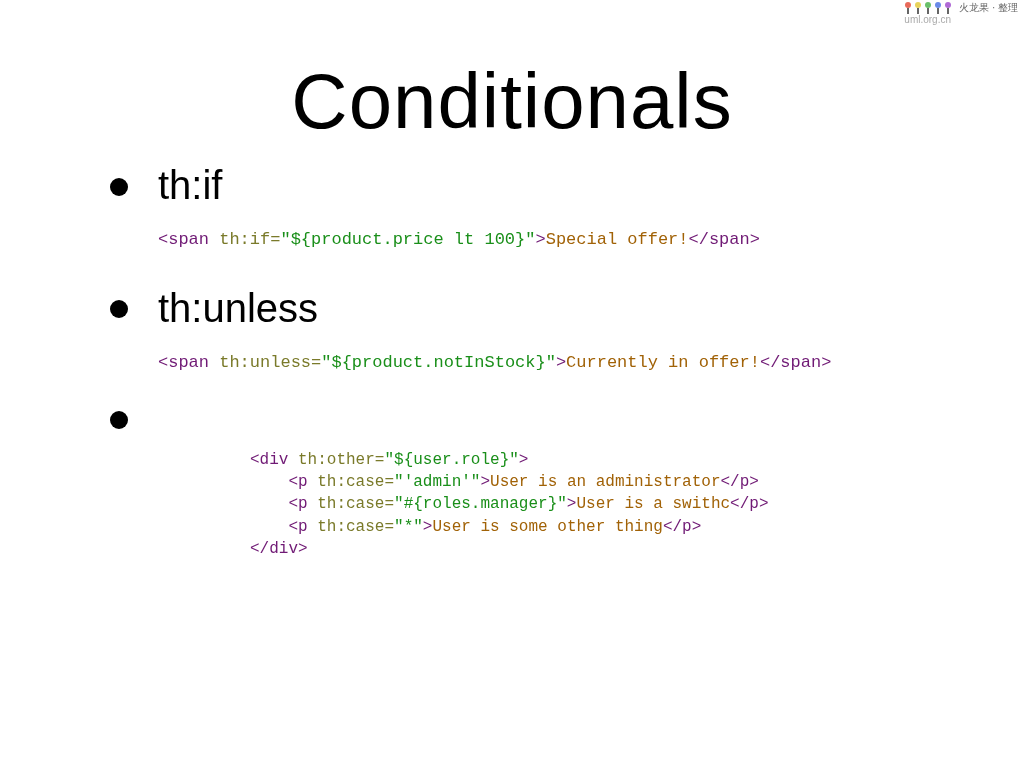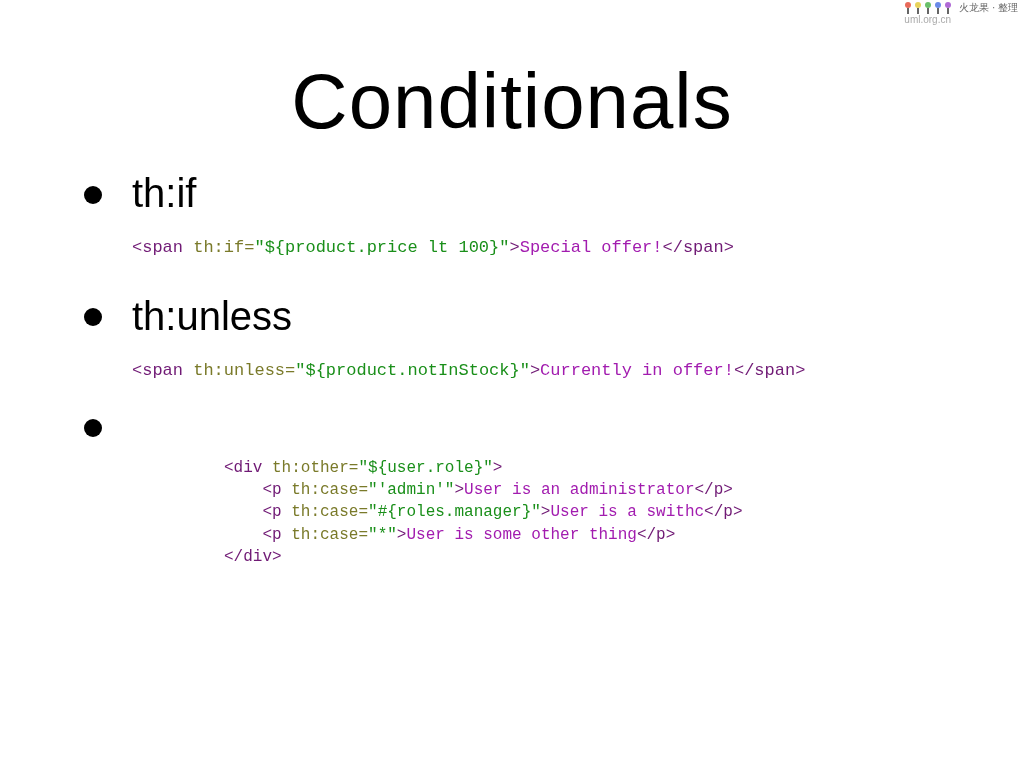--- a/index.html
+++ b/index.html
@@ -57,26 +57,26 @@
   .watermark .fig.green::before { background:#6ac06a; }
   .watermark .fig.blue::before  { background:#6a8ae8; }
   .watermark .fig.purple::before{ background:#b06ad6; }
   .watermark-line1 { color:#666;text-align:right; }
   .watermark-line2 { color:#aaa; font-size:10px; }
 
   h1.title {
     font-size: 78px;
     font-weight: 400;
     text-align: center;
-    margin: 56px 0 24px 0;
+    margin: 56px 0 16px 0;
     letter-spacing: 1px;
   }
 
   .content {
-    padding-left: 84px;
+    padding-left: 110px;
     padding-right: 40px;
   }
 
   .bullet-row {
     display: flex;
     align-items: center;
     margin-bottom: 8px;
   }
   .dot {
     width: 18px;
@@ -96,21 +96,21 @@
     font-family: "Courier New", Courier, monospace;
     font-size: 17px;
     line-height: 1.4;
     white-space: pre;
     margin: 20px 0 34px 48px;
     color: #333;
   }
   .code .tag   { color: #701a75; }     
   .code .attr  { color: #7a7a2a; }
   .code .str   { color: #1a8f1a; }     
-  .code .txt   { color: #a21caf; }
+  .code .txt   { color: #a16207; }
 
   .code.block3 {
     margin-left: 140px;
     font-size: 16px;
   }
 </style>
 </head>
 <body>
 
 <div class="watermark">

